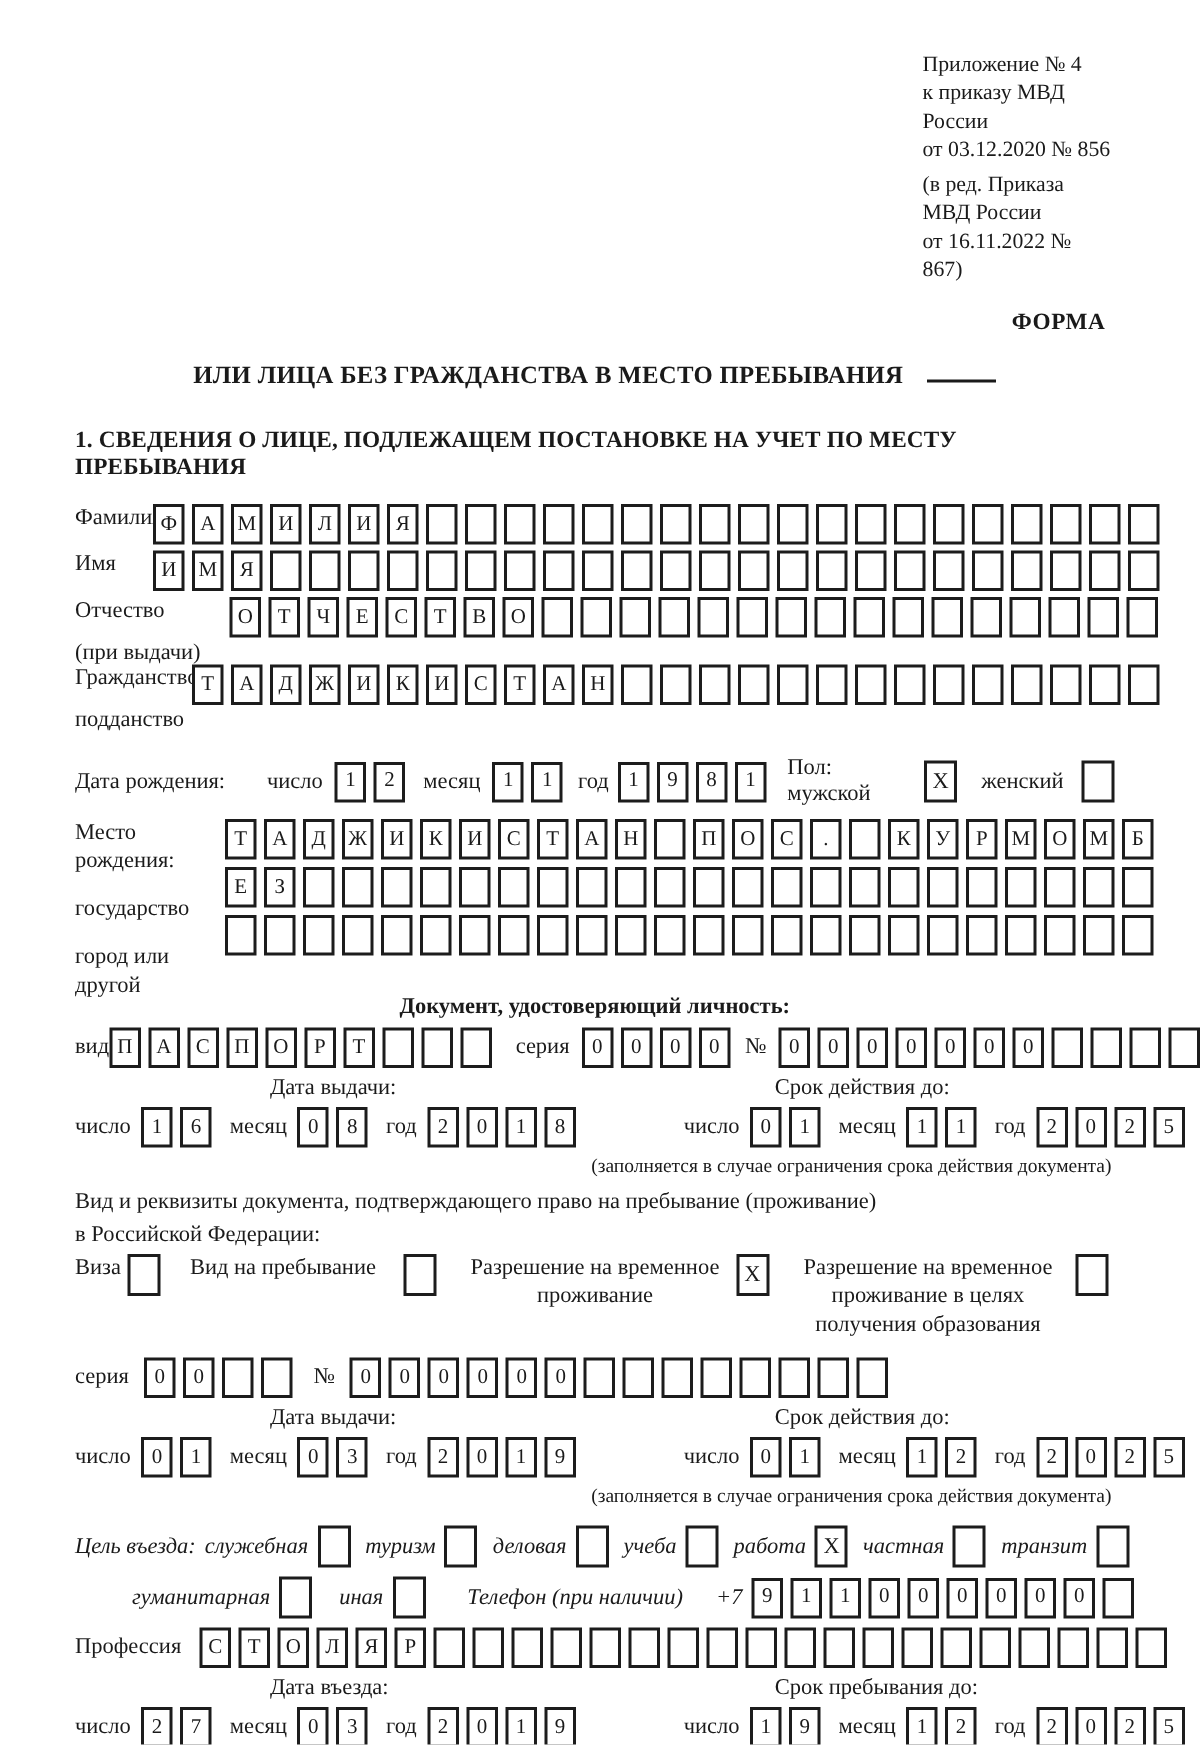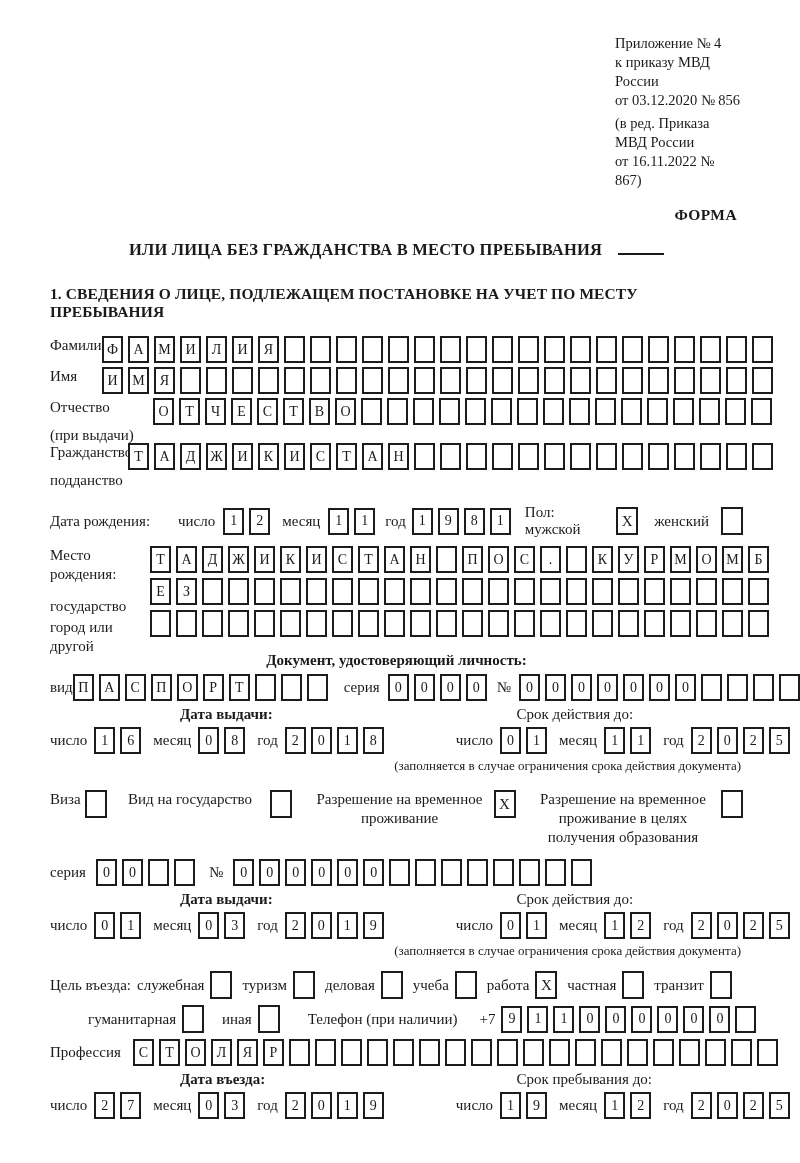--- a/index.html
+++ b/index.html
@@ -21,37 +21,37 @@
   .flabel { flex:0 0 auto; line-height:19px; }
   .cells { display:inline-flex; gap:5px; flex:0 0 auto; }
   .cell { width:21px; height:27px; border:2px solid #1c1c1c; display:inline-flex;
           align-items:center; justify-content:center; font-size:14px; background:#fff; flex:0 0 auto; }
   .cbx { width:22px; height:28px; border:2px solid #1c1c1c; display:inline-flex;
          align-items:center; justify-content:center; font-size:15px; background:#fff; flex:0 0 auto; }
   .stack > .cells { display:flex; margin-bottom:5px; }
 
   .dlabels { display:flex; margin-top:5px; }
   .dlabels > div { width:50%; }
-  .dlabels .l { padding-left:130px;font-weight:bold; }
+  .dlabels .l { padding-left:130px; }
   .dlabels .r { padding-left:120px; }
   .dategrp { display:inline-flex; align-items:center; }
   .dategrp .dlab { margin-right:7px; }
   .dategrp .cells { margin-right:12px; }
   .daterow { display:flex; margin-top:4px; align-items:center; }
   .daterow .right { margin-left:60px; }
   .note-r { text-align:right; font-size:13px; margin-top:4px; padding-right:2px; }
 
-  .permits { display:flex; align-items:flex-start; margin-top:16px;justify-content:space-between; }
+  .permits { display:flex; align-items:flex-start; margin-top:4px; }
   .permits .opt { display:flex; align-items:flex-start; }
   .permits .plab { line-height:19px; }
   .permits .c2 { width:168px; text-align:center; }
   .permits .c3 { width:180px; text-align:center; }
 
   .purpose { display:flex; align-items:center; margin-top:12px; flex-wrap:nowrap; }
-  .purpose .plab { margin-right:6px; white-space:nowrap; }
+  .purpose .plab { margin-right:6px; white-space:nowrap;font-style:italic; }
   .purpose .cbx { margin-right:10px; }
   .small-gap { margin-top:4px; }
 </style>
 </head>
 <body>
 
 <div class="page">
 
   <div class="hdr-block">
     <div>Приложение № 4</div>
@@ -221,21 +221,21 @@
     <span style="margin-right:6px">Пол: мужской</span>
     <span class="cbx" style="margin-right:16px">X</span>
     <span style="margin-right:12px">женский</span>
     <span class="cbx"></span>
   </div>
 
   <div class="frow" style="margin-top:8px">
     <div class="flabel" style="width:100px">
       <div>Место рождения:</div>
       <div style="margin-top:13px">государство</div>
-      <div style="margin-top:2px">город или другой</div>
+      <div style="margin-top:13px">город или другой</div>
     </div>
     <div class="stack">
       <div class="cells">
           <span class="cell">Т</span>
           <span class="cell">А</span>
           <span class="cell">Д</span>
           <span class="cell">Ж</span>
           <span class="cell">И</span>
           <span class="cell">К</span>
           <span class="cell">И</span>
@@ -390,28 +390,30 @@
         <span class="cells">
           <span class="cell">2</span>
           <span class="cell">0</span>
           <span class="cell">2</span>
           <span class="cell">5</span>
         </span>
     </div>
   </div>
   <div class="note-r">(заполняется в случае ограничения срока действия документа)</div>
 
+  <div style="margin-top:8px">Вид и реквизиты документа, подтверждающего право на пребывание (проживание)</div>
+  <div style="margin-top:5px">в Российской Федерации:</div>
 
   <div class="permits">
     <div class="opt">
       <span class="plab">Виза</span>
       <span class="cbx" style="margin-left:4px"></span>
     </div>
     <div class="opt" style="margin-left:20px">
-      <span class="plab">Вид на государство</span>
+      <span class="plab">Вид на пребывание</span>
       <span class="cbx" style="margin-left:18px"></span>
     </div>
     <div class="opt" style="margin-left:22px">
       <span class="plab c2">Разрешение на временное проживание</span>
       <span class="cbx" style="margin-left:10px">X</span>
     </div>
     <div class="opt" style="margin-left:16px">
       <span class="plab c3">Разрешение на временное проживание в целях получения образования</span>
       <span class="cbx" style="margin-left:8px"></span>
     </div>

